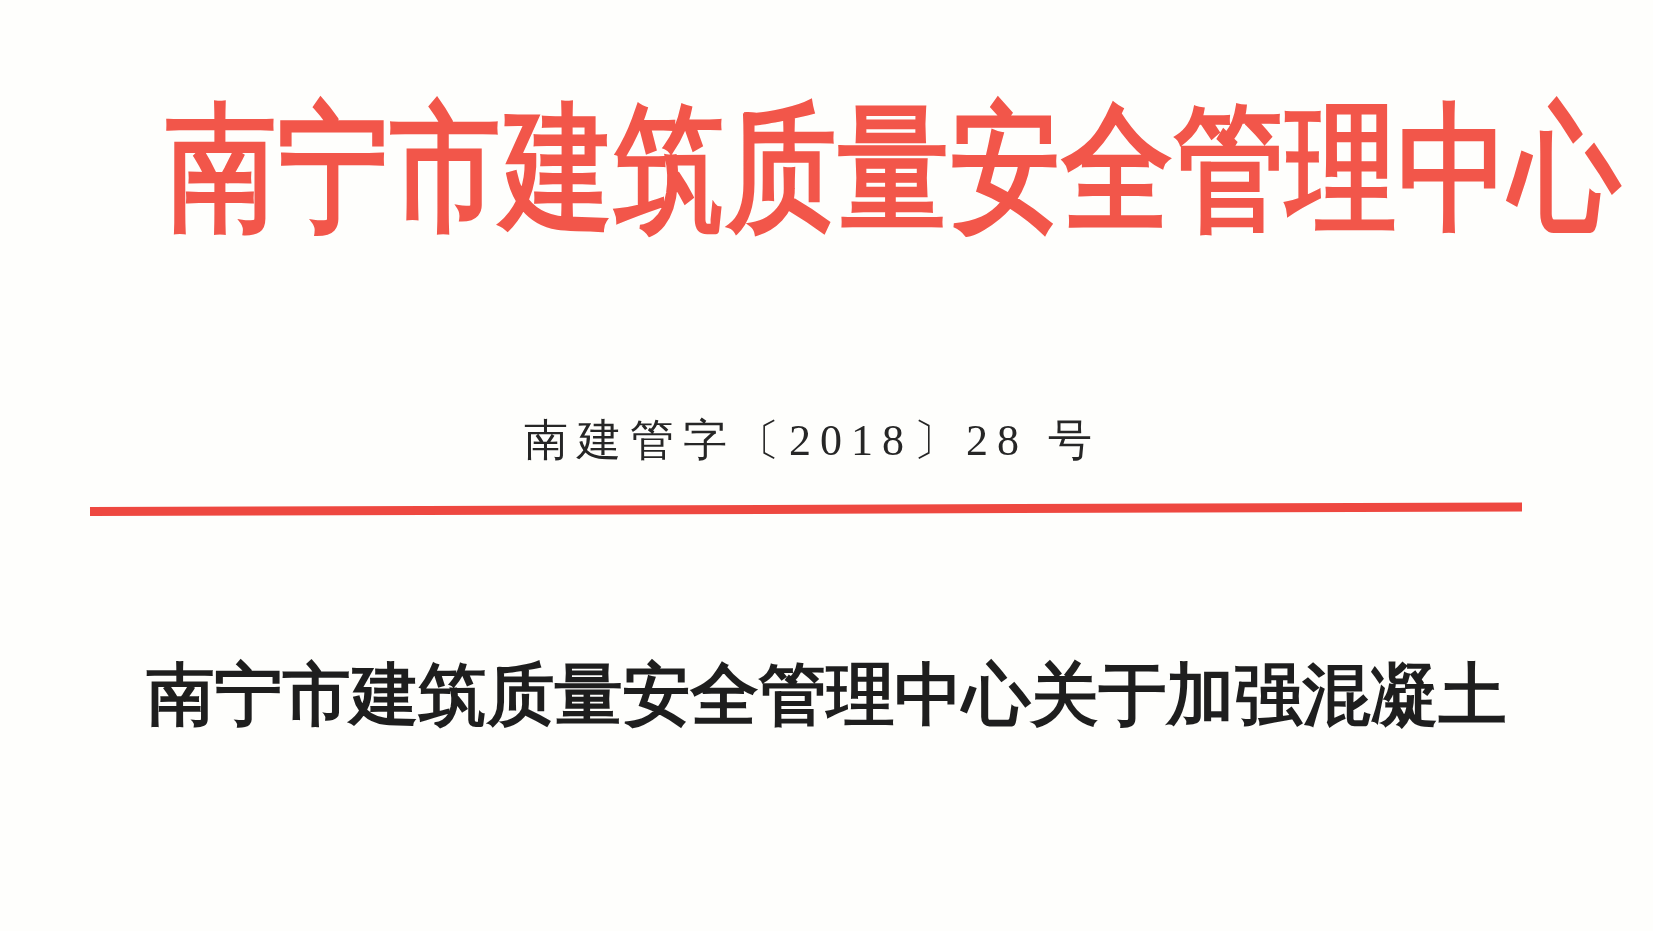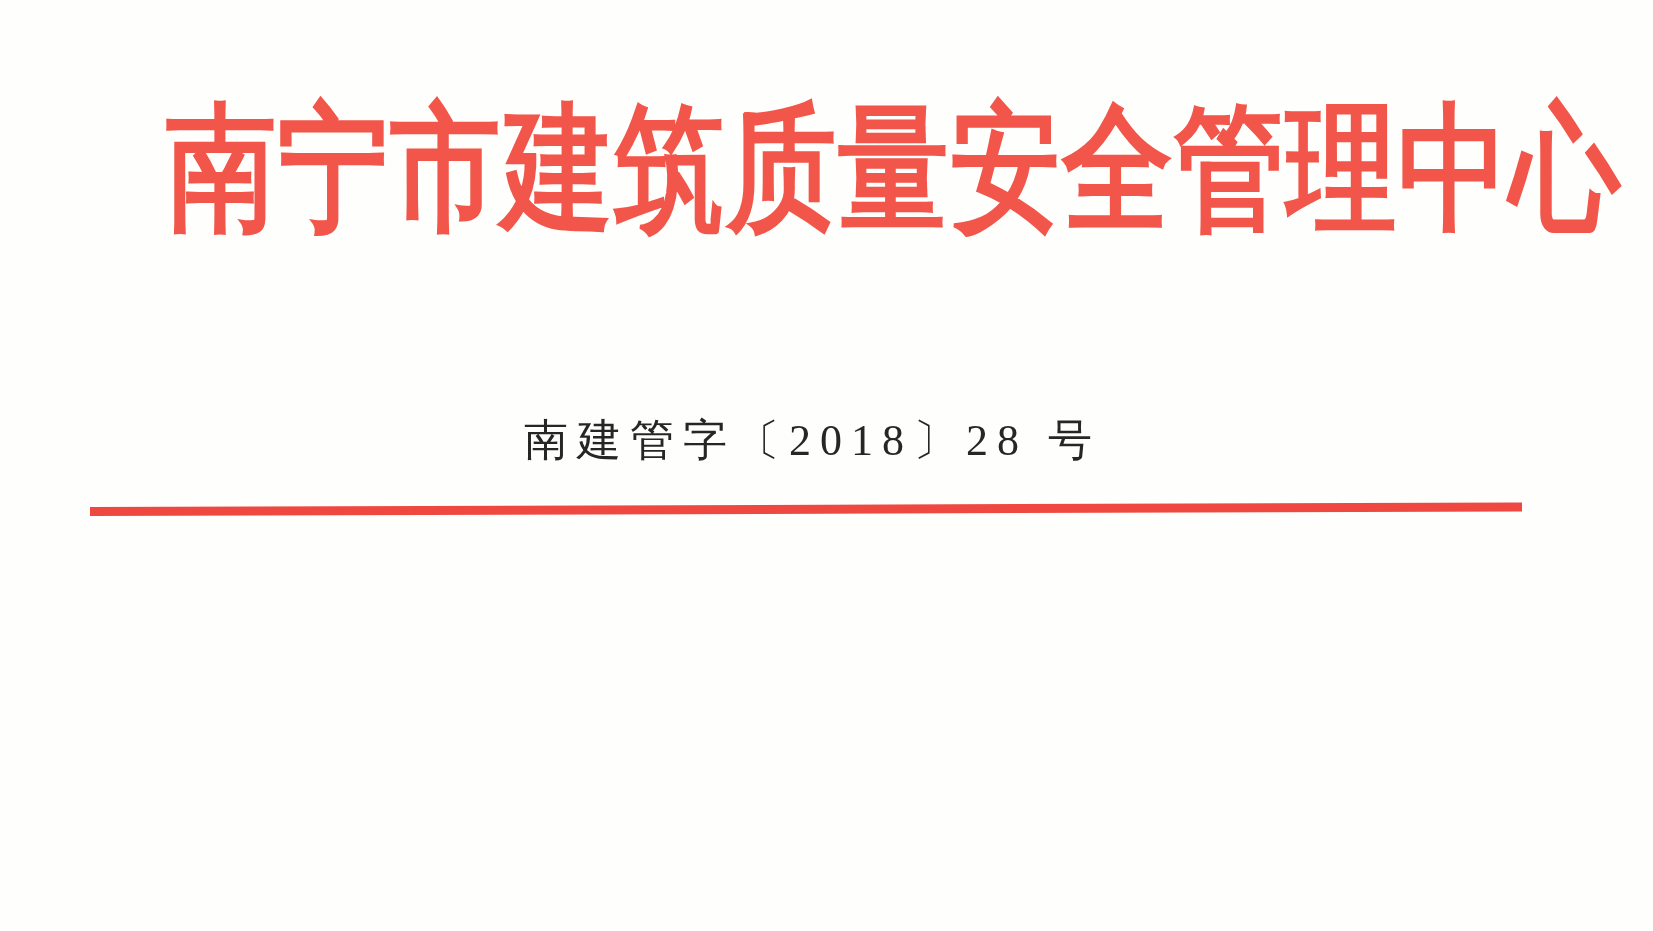--- a/index.html
+++ b/index.html
@@ -90,15 +90,16 @@
 
   <h1 class="agency-title">
     <span class="hscale">南宁市建筑质量安全管理中心</span>
   </h1>
 
   <div class="doc-number">南建管字〔2018〕28 号</div>
 
   <div class="red-divider"></div>
 
   <h2 class="notice-title">
+    <span class="line">南宁市建筑质量安全管理中心关于加强混凝土</span>
   </h2>
 
 </div>
 
 </body></html>

